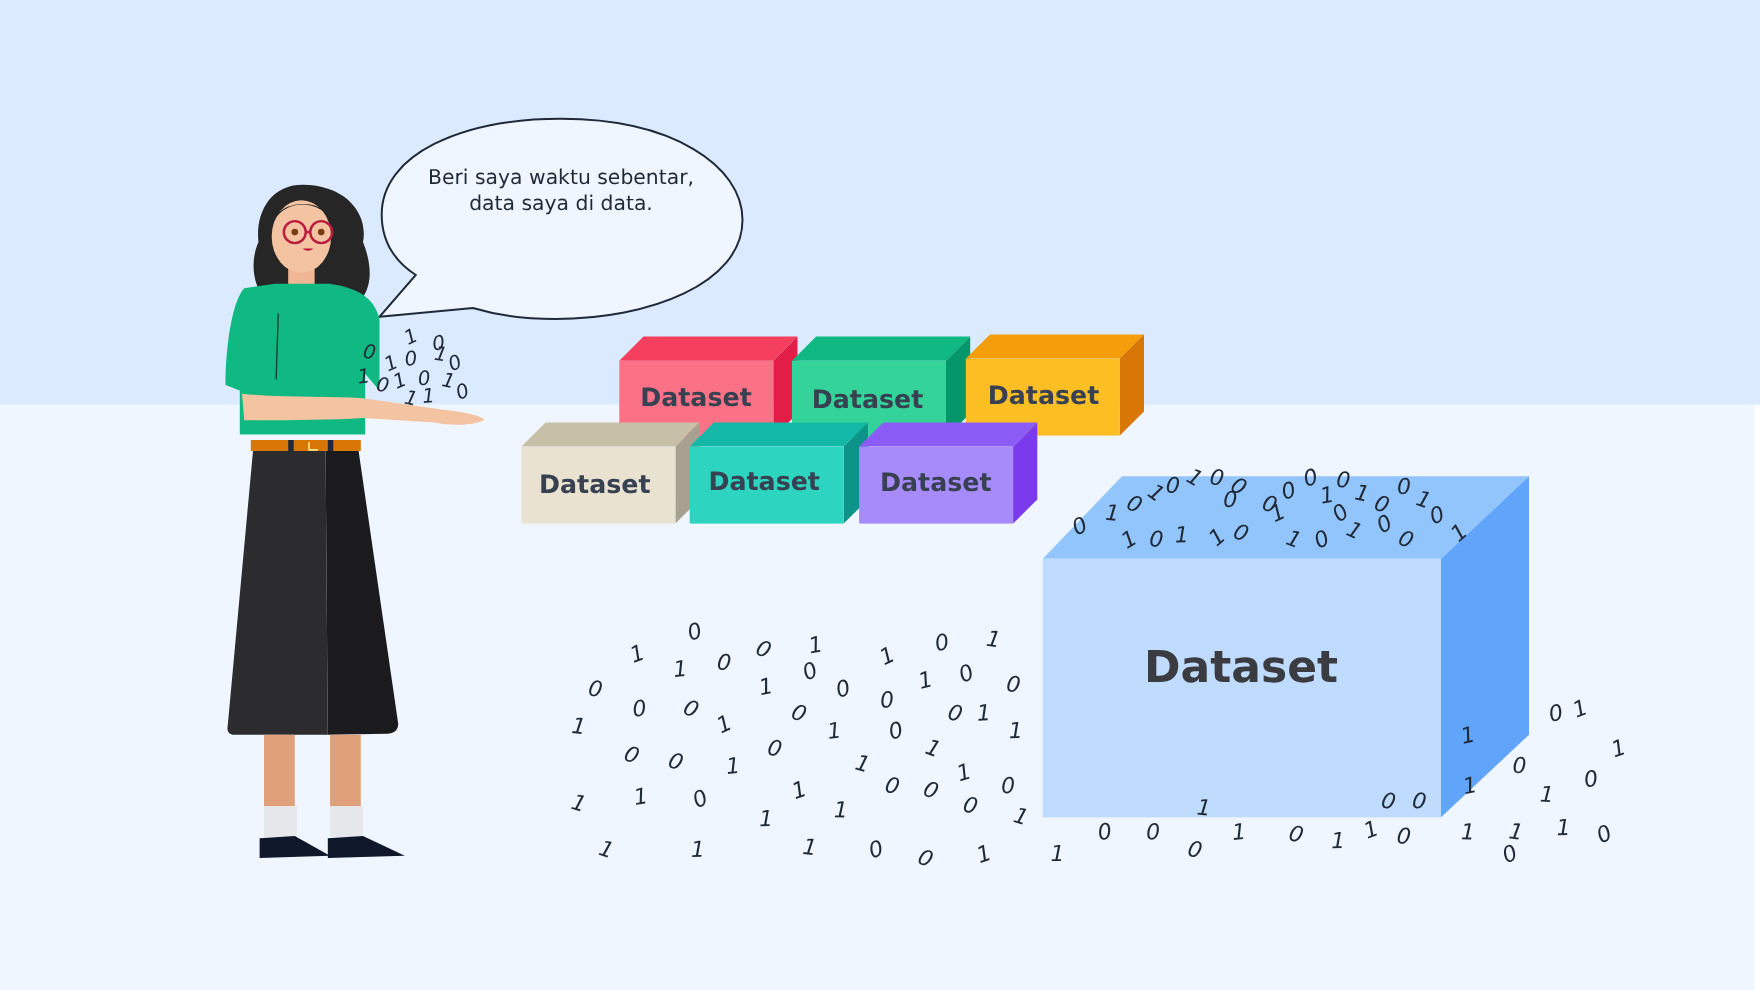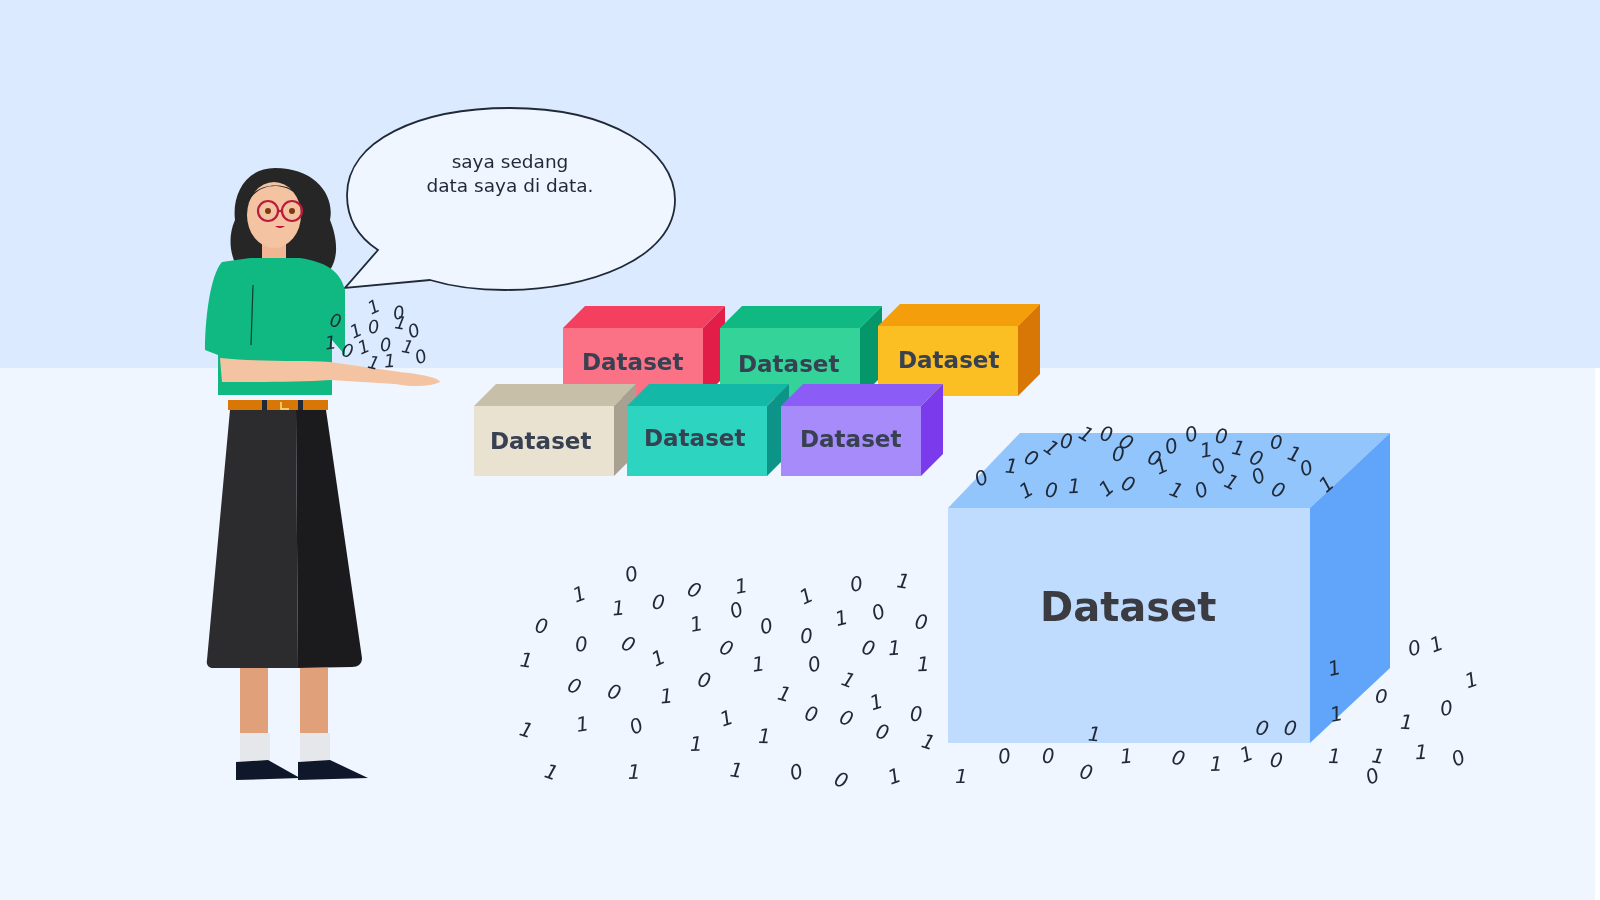--- a/index.html
+++ b/index.html
@@ -103,21 +103,21 @@
     </g>
 
   <g>
     <polygon id="big-top" points="948,508 1020,433 1390,433 1310,508" fill="#93c5fd"></polygon>
     <polygon id="big-side" points="1310,508 1390,433 1390,668 1310,743" fill="#60a5fa"></polygon>
     <rect id="big-front" x="948" y="508" width="362" height="235" fill="#bfdbfe"></rect>
   </g>
 </svg>
 
 <div class="bubble-text">
-  <div>saya sedang</div>
+  <div>Beri saya waktu sebentar,</div>
   <div>data saya di data.</div>
 </div>
 
 <div class="label small-label" style="left:582px;top:349px;">Dataset</div>
 <div class="label small-label" style="left:738px;top:351px;">Dataset</div>
 <div class="label small-label" style="left:898px;top:347px;">Dataset</div>
 <div class="label small-label" style="left:490px;top:428px;">Dataset</div>
 <div class="label small-label" style="left:644px;top:425px;">Dataset</div>
 <div class="label small-label" style="left:800px;top:426px;">Dataset</div>
 <div class="label big-label" style="left:1040px;top:584px;">Dataset</div>

